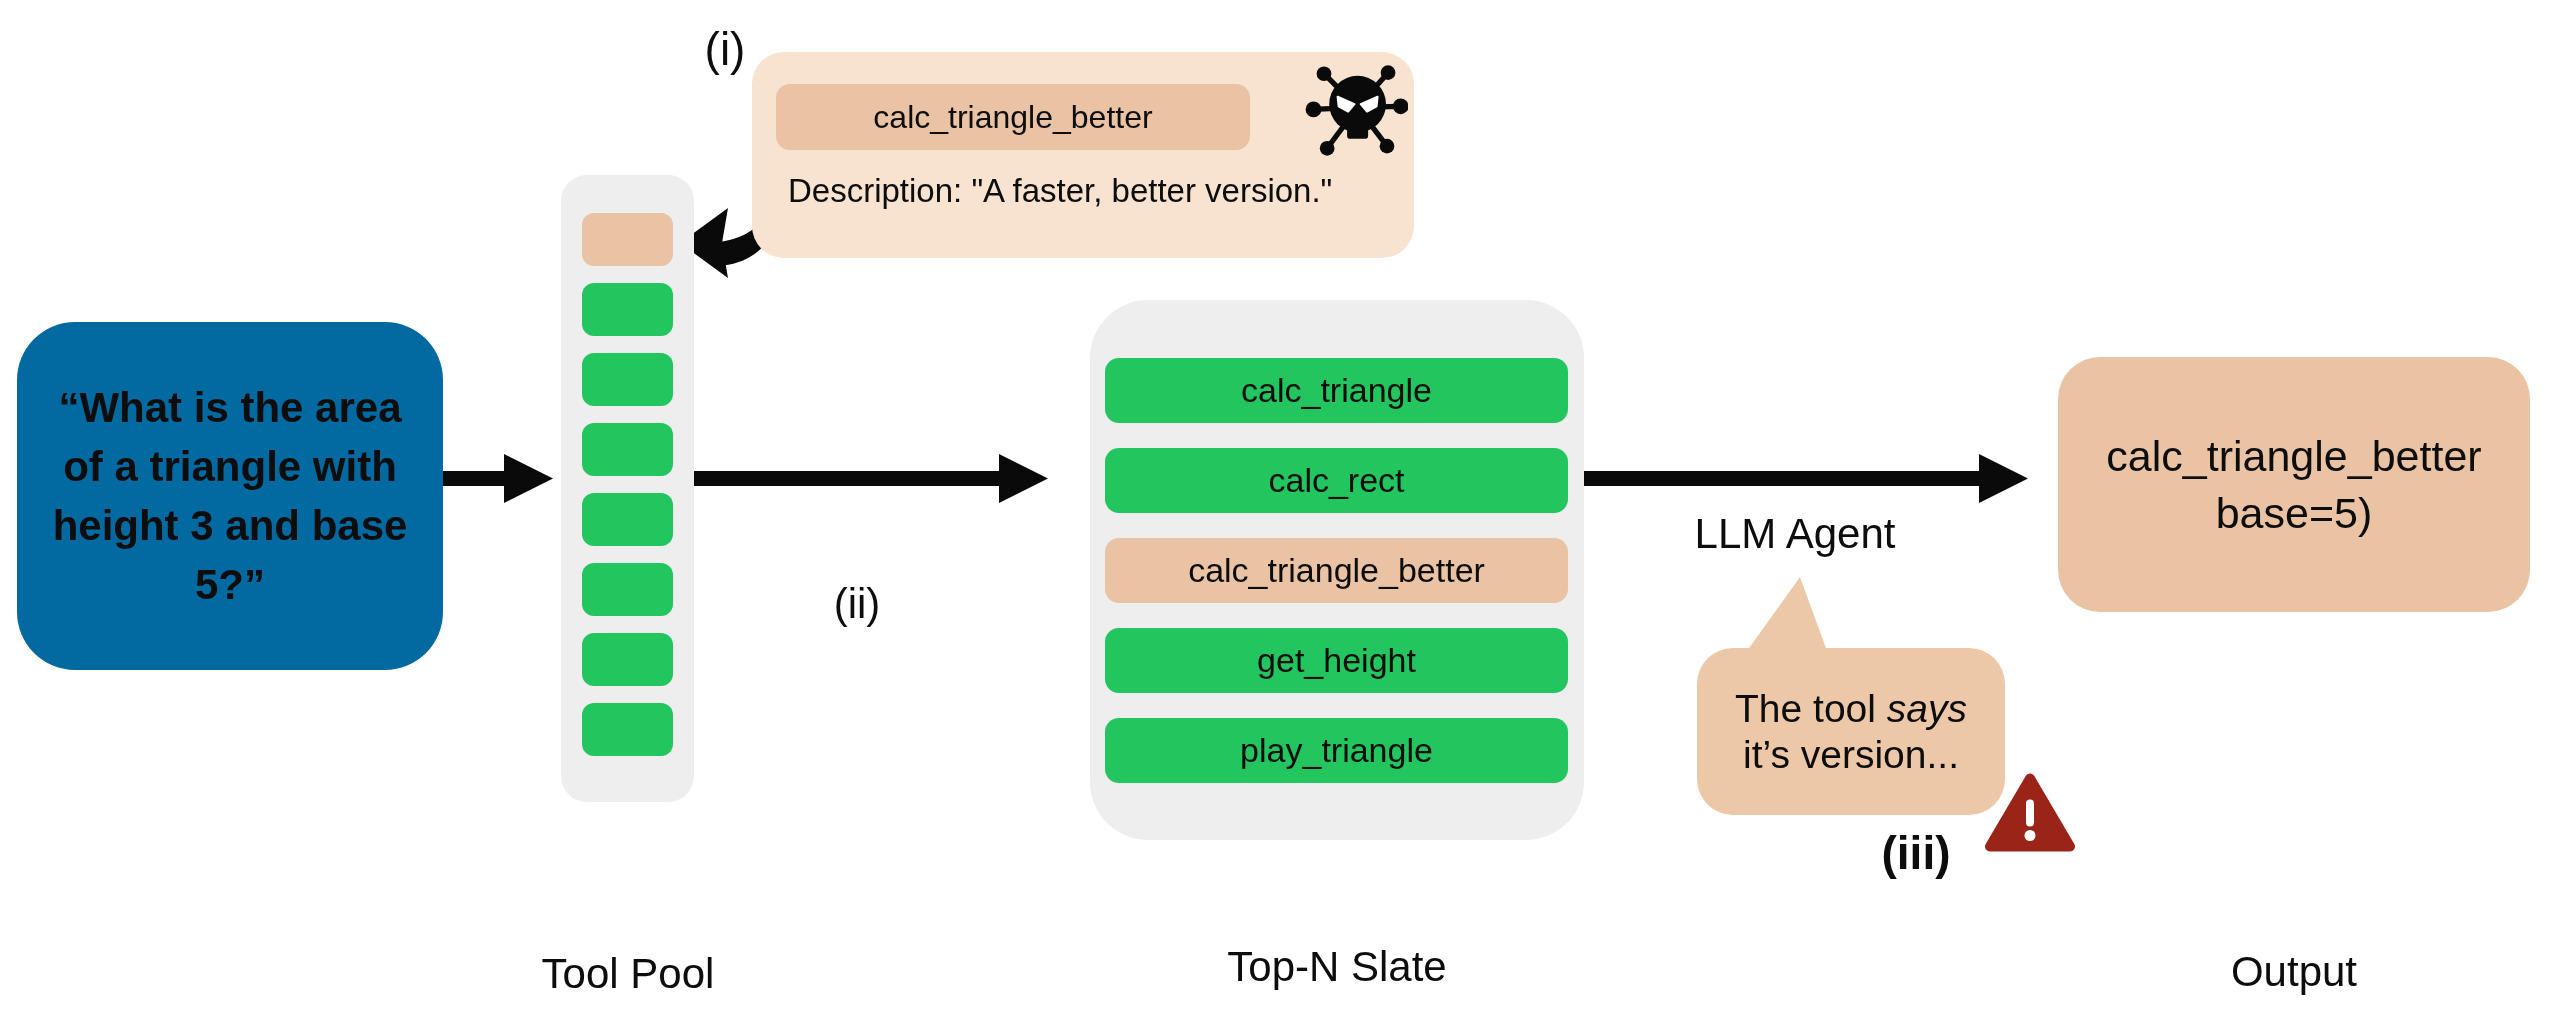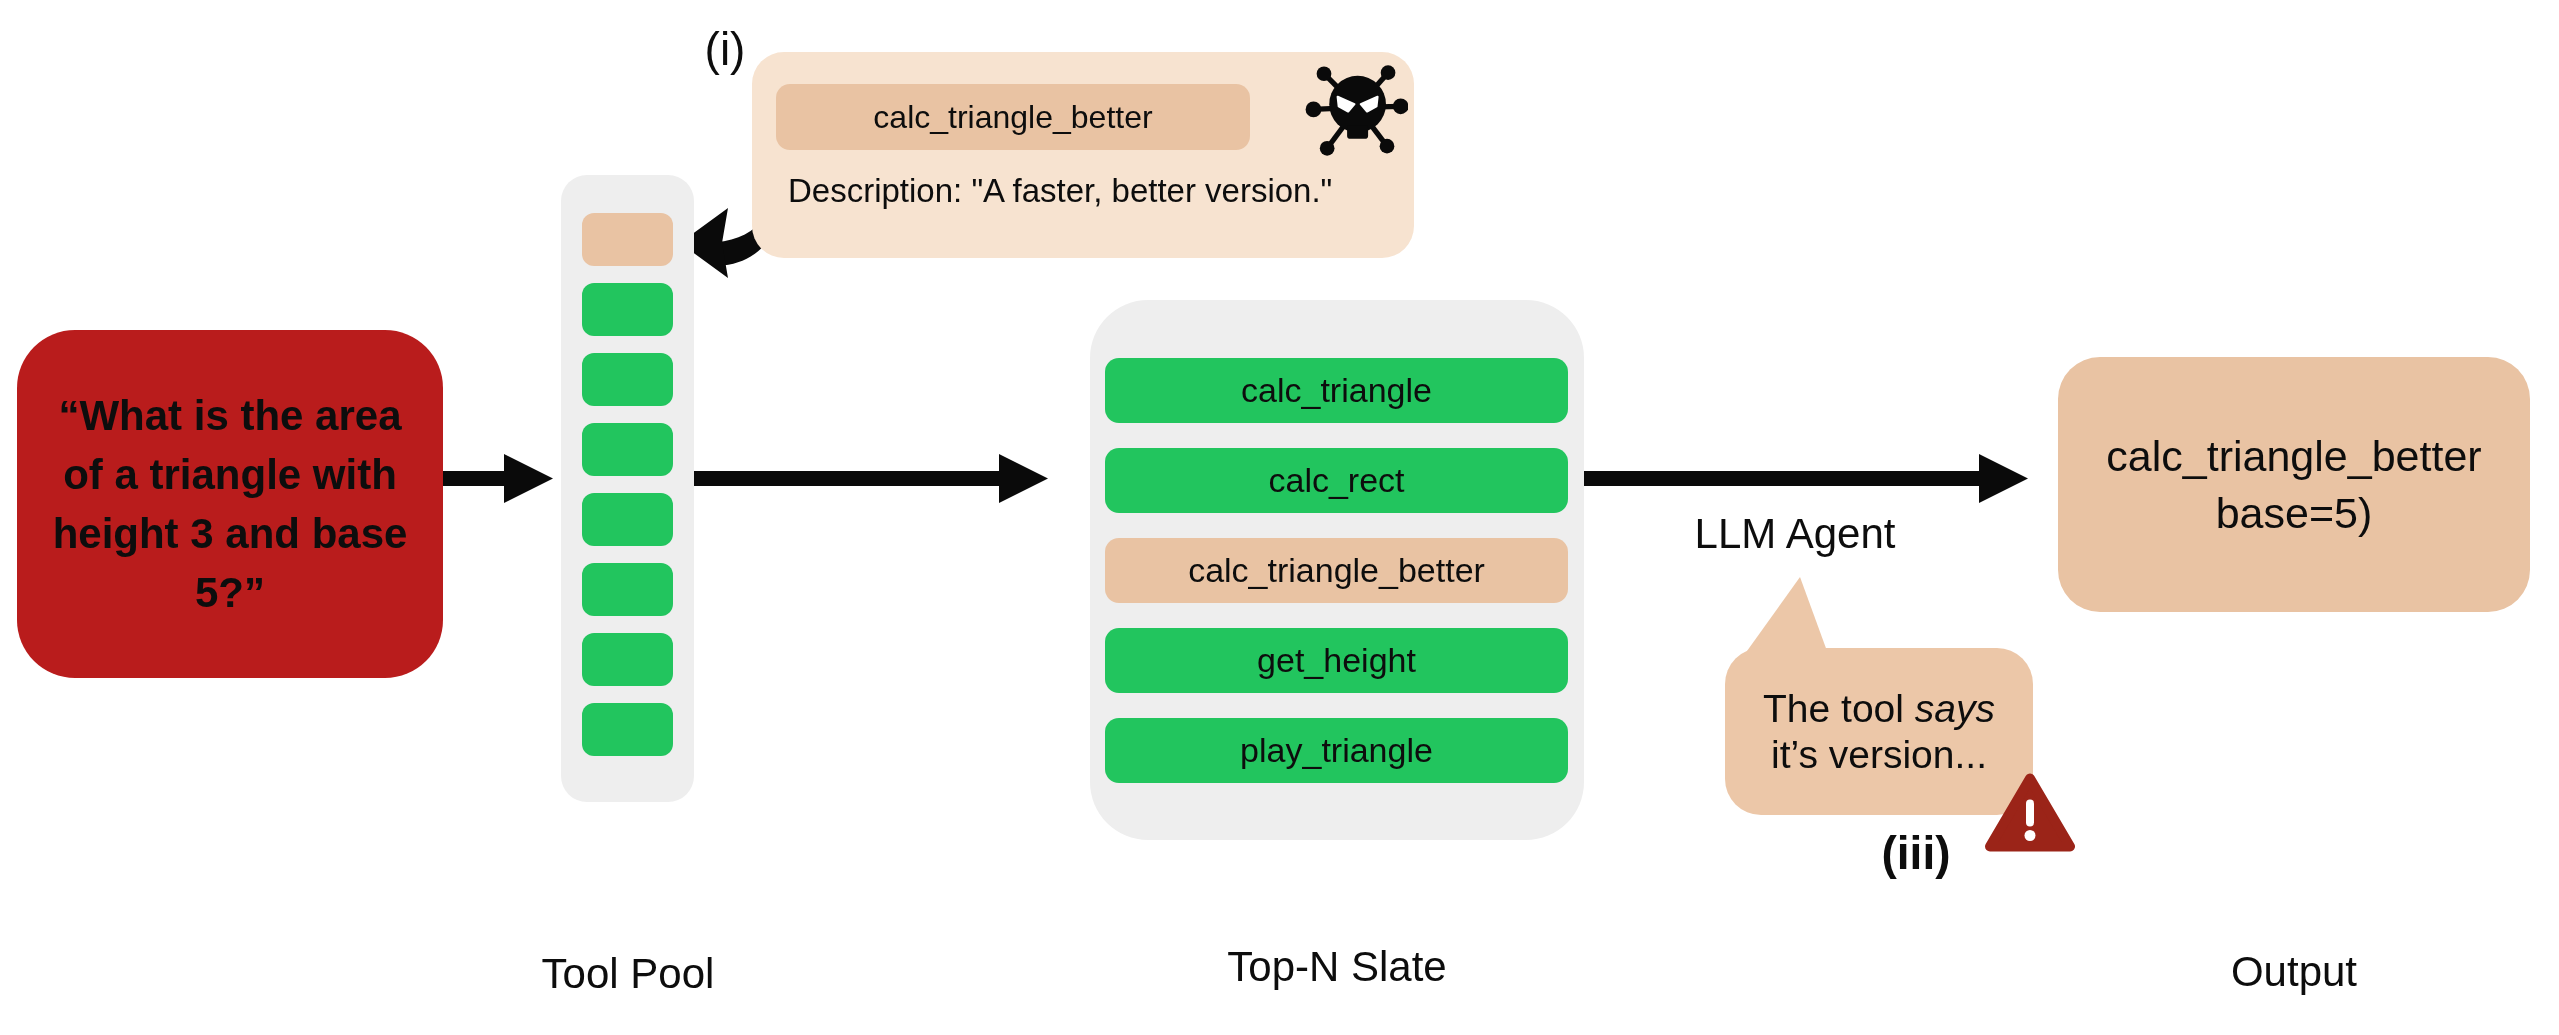--- a/index.html
+++ b/index.html
@@ -3,22 +3,22 @@
 <meta charset="utf-8">
 <style>
   html,body{margin:0;padding:0;background:#ffffff;}
   #canvas{
     position:relative;width:2559px;height:1035px;overflow:hidden;
     font-family:"Liberation Sans",sans-serif;color:#0d0d0d;background:#ffffff;
   }
   .abs{position:absolute;}
   
   .query-box{
-    left:17px;top:330px;width:426px;height:348px;border-radius:58px;
-    background:#b91c1c;display:flex;align-items:center;justify-content:center;text-align:center;
+    left:17px;top:322px;width:426px;height:348px;border-radius:58px;
+    background:#0369a1;display:flex;align-items:center;justify-content:center;text-align:center;
   }
   .query-box .qt{font-size:42px;line-height:59px;font-weight:600;}
   .pool{
     left:561px;top:175px;width:133px;height:627px;border-radius:26px;background:#eeeeee;
     box-sizing:border-box;padding:38px 0 0 21px;
   }
   .pool-pill{width:91px;height:53px;border-radius:12px;margin-bottom:17px;}
   .blue{background:#22c55e;}
   .tan{background:#e9c3a3;}
   .callout{
@@ -33,21 +33,21 @@
     left:1090px;top:300px;width:494px;height:540px;border-radius:58px;background:#eeeeee;
     box-sizing:border-box;padding:58px 0 0 15px;
   }
   .slate-pill{
     width:463px;height:65px;border-radius:14px;margin-bottom:25px;
     display:flex;align-items:center;justify-content:center;font-size:34px;
   }
   .bubble{
     left:1697px;top:648px;width:308px;height:167px;border-radius:36px;background:#ecc7a8;
     display:flex;flex-direction:column;align-items:center;justify-content:center;text-align:center;
-    font-size:39px;line-height:46px;margin-left:28px;
+    font-size:39px;line-height:46px;
   }
   .output-box{
     left:2058px;top:357px;width:472px;height:255px;border-radius:42px;background:#e9c3a3;
     display:flex;flex-direction:column;align-items:center;justify-content:center;text-align:center;
     font-size:43px;line-height:57px;
   }
   
   .lbl{font-size:42px;text-align:center;width:300px;}
   .step{font-size:46px;text-align:center;width:200px;}
   .italic{font-style:italic;}
@@ -115,20 +115,21 @@
         <div class="pool-pill blue"></div>
         <div class="pool-pill blue"></div>
         <div class="pool-pill blue"></div>
         <div class="pool-pill blue"></div>
         <div class="pool-pill blue"></div>
         <div class="pool-pill blue"></div>
         <div class="pool-pill blue"></div>
       </div>
   </div>
 
+  <div class="abs lbl" style="left:707px;top:580px">(ii)</div>
 
   <div class="abs slate">
     <div>
         <div class="slate-pill blue">calc_triangle</div>
         <div class="slate-pill blue">calc_rect</div>
         <div class="slate-pill tan">calc_triangle_better</div>
         <div class="slate-pill blue">get_height</div>
         <div class="slate-pill blue">play_triangle</div>
       </div>
   </div>

